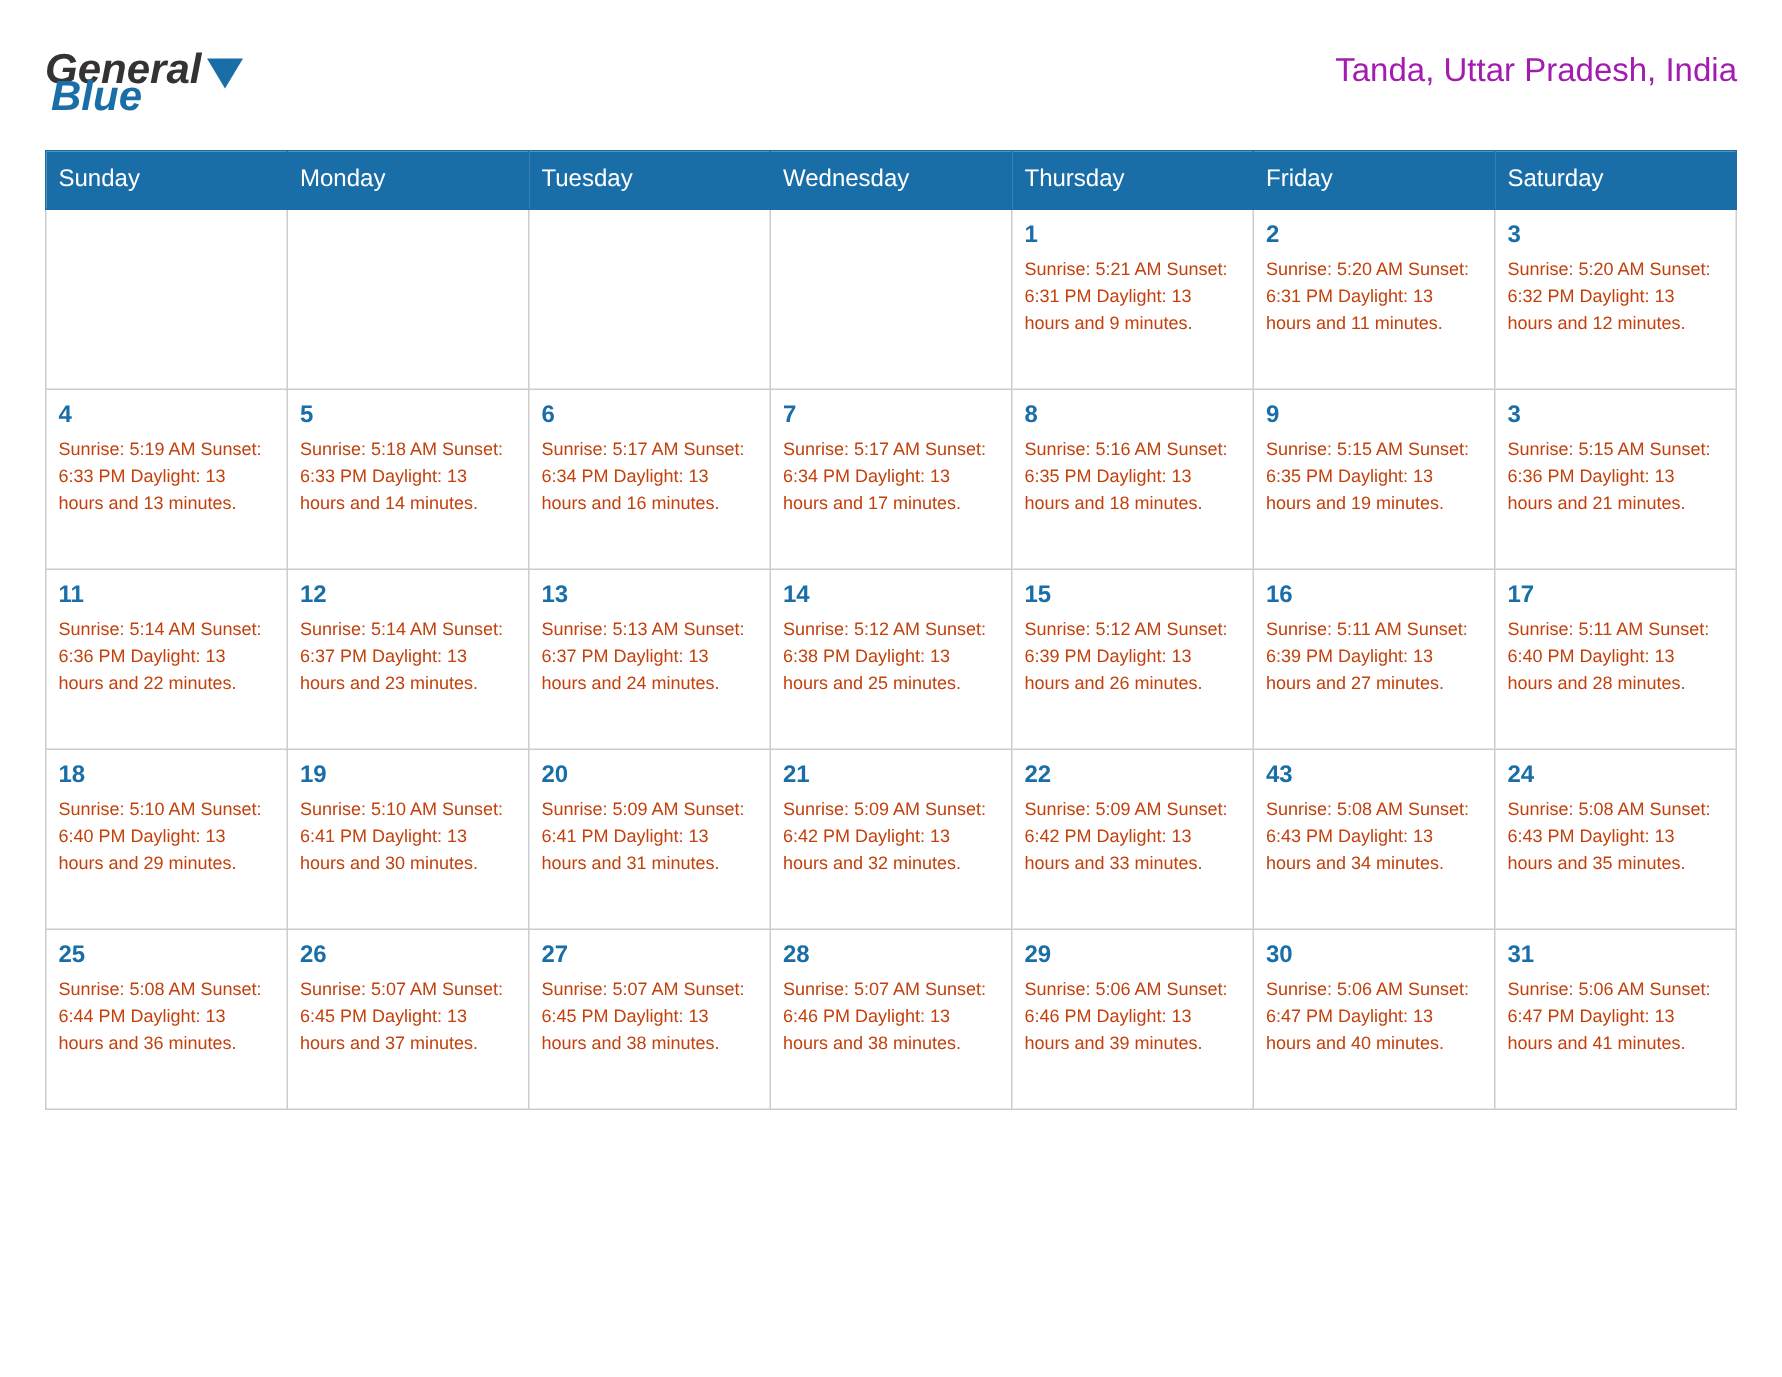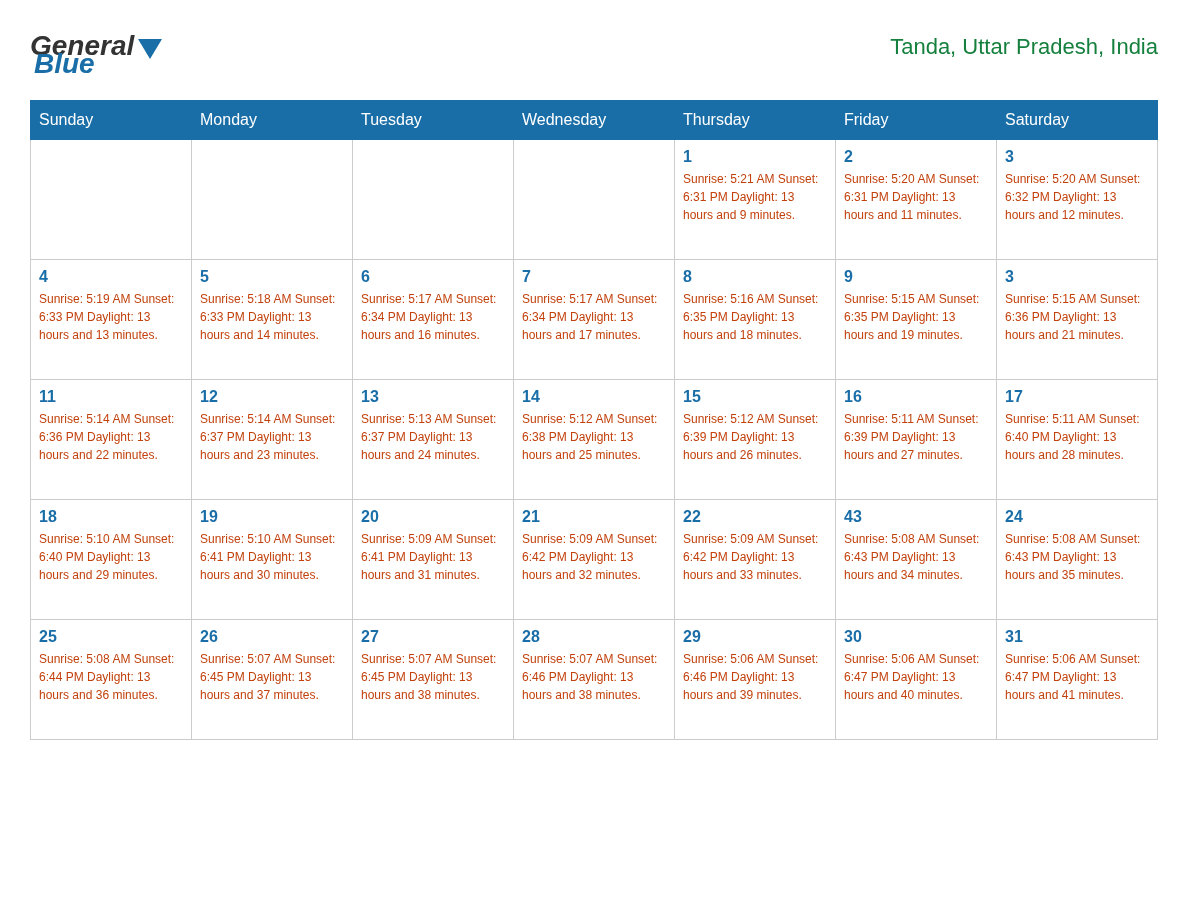--- a/index.html
+++ b/index.html
@@ -68,21 +68,21 @@
 
     .month-title {
       font-size: 52px;
       font-weight: bold;
       color: #333;
       line-height: 1.1;
     }
 
     .location-title {
       font-size: 22px;
-      color: #15803d;
+      color: #a21caf;
       margin-top: 4px;
     }
 
     .calendar-table {
       width: 100%;
       border-collapse: collapse;
       border: 1px solid #ccc;
     }
 
     .calendar-table th {

